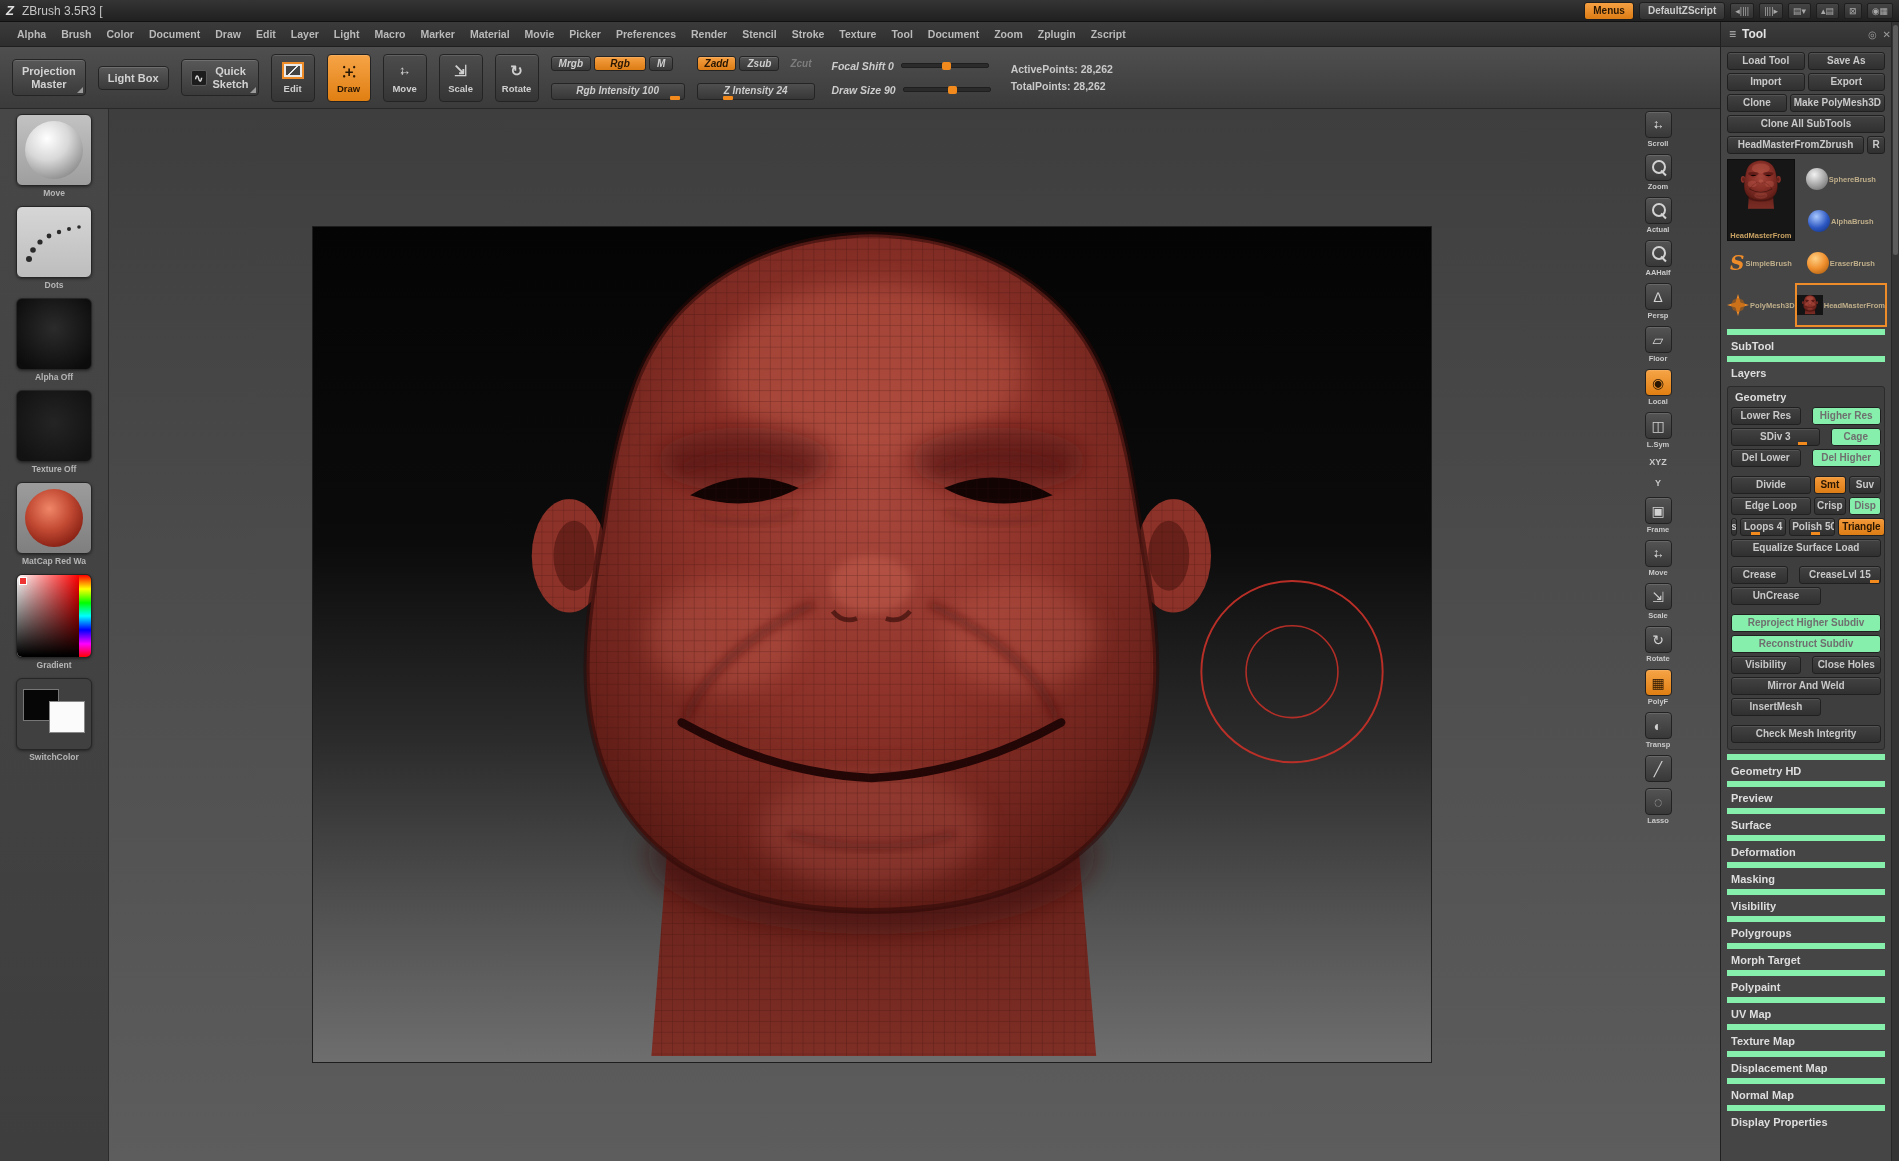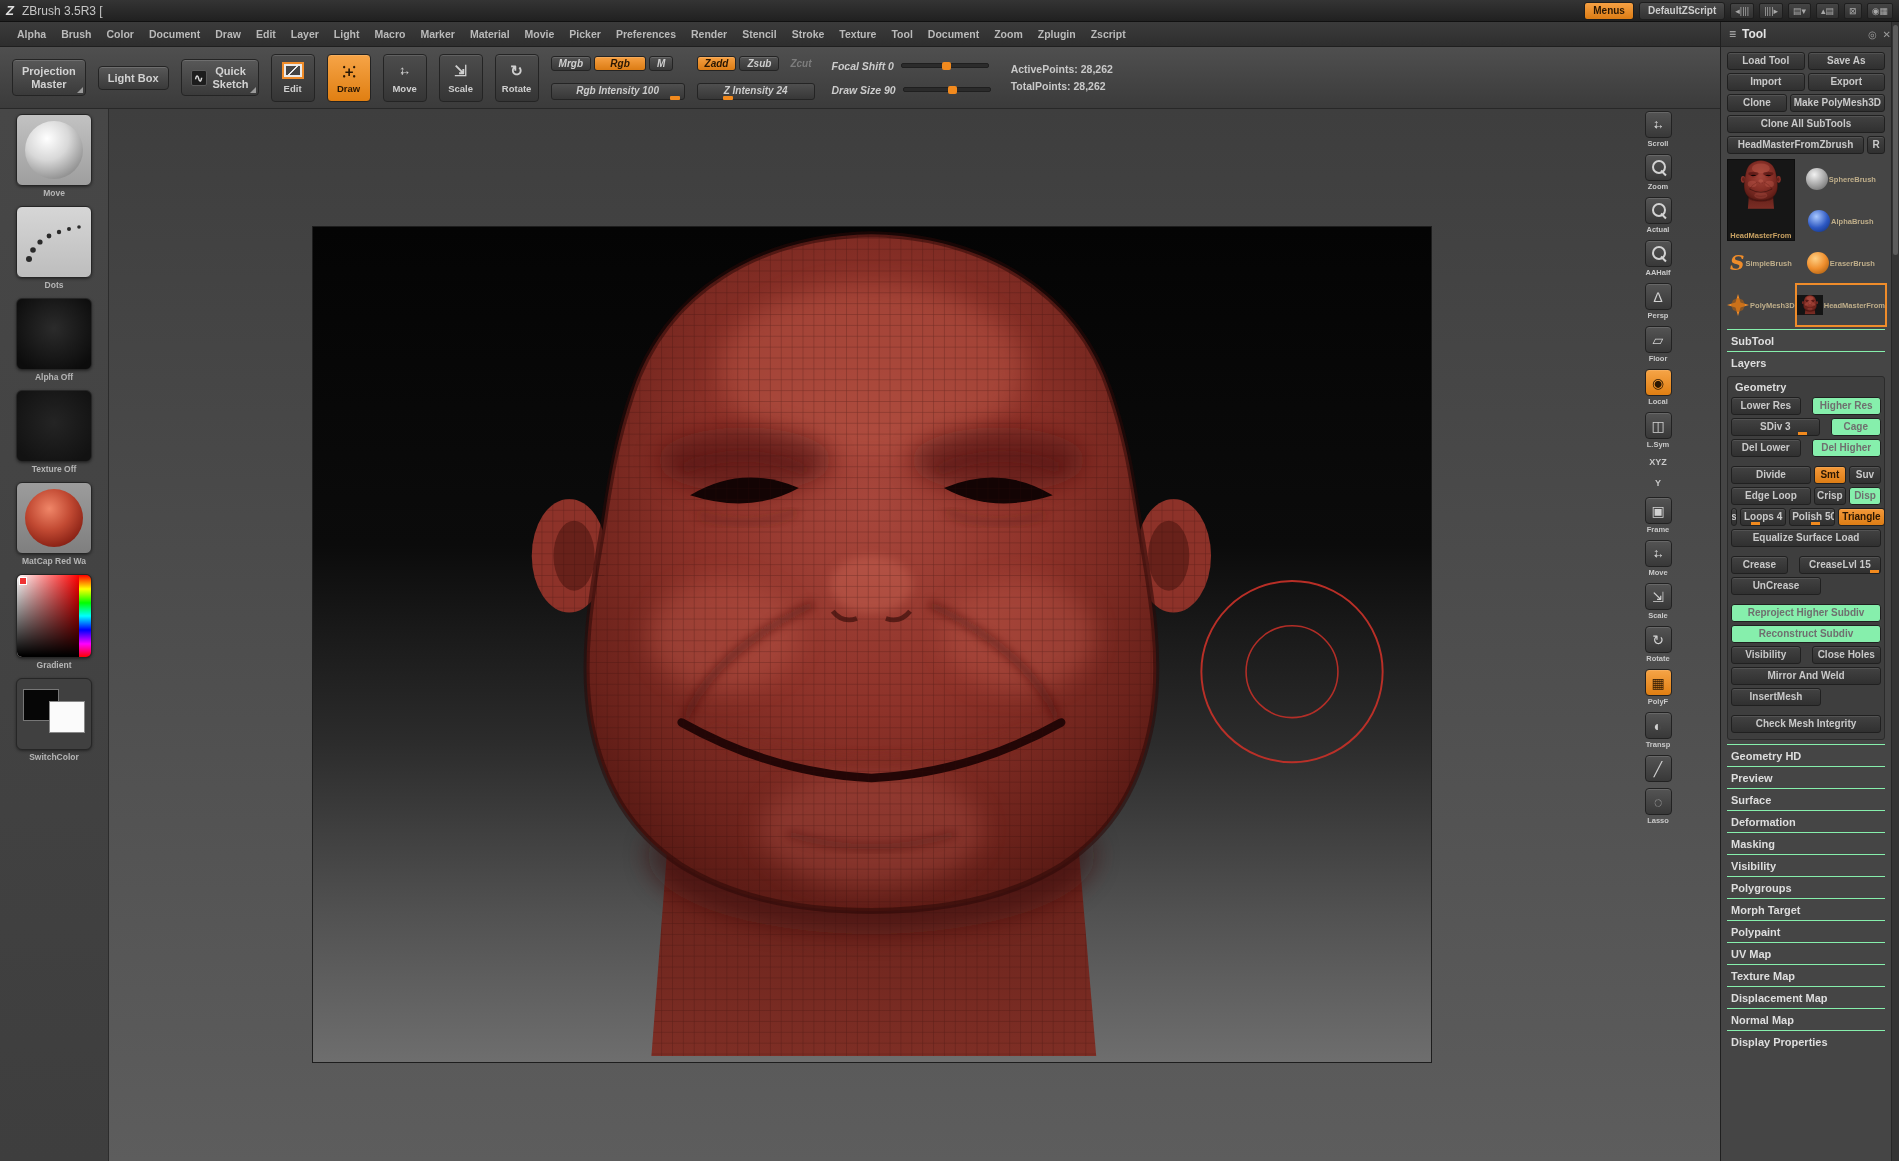--- a/index.html
+++ b/index.html
@@ -154,21 +154,21 @@
   .mini-thumb .lbl { font-size:7.5px; color:#bfae8a; font-weight:bold; white-space:nowrap; }
   .mini-thumb.selected { outline:2px solid #ef8c2a; }
   .ico-sph { width:22px; height:22px; border-radius:50%; }
   .sph-gray { background:radial-gradient(circle at 38% 30%, #f2f2f2, #a8a8a8 50%, #5c5c5c); }
   .sph-blue { background:radial-gradient(circle at 38% 30%, #a9c8ff, #2d58c2 55%, #0c2a70); }
   .sph-orng { background:radial-gradient(circle at 38% 30%, #ffd084, #ef8f2e 50%, #98520a); }
   .ico-s { color:#ef8c2a; font-size:20px; font-weight:bold; font-family:"DejaVu Serif", serif; line-height:22px; }
   .mini-head { width:26px; height:20px; background:#141414; }
 
   .tp-section { color:#dedede; font-size:11px; font-weight:bold; padding:5px 4px 4px;
-    border-top:1px solid #86efac; }
+    border-top:6px solid #86efac; }
   .geo-box { background:#3e3e3e; border:1px solid #2b2b2b; border-radius:3px; padding:3px; margin:3px 0 4px; }
   .sec-geo { border-top:none; padding-top:1px; }
   .g-row { display:flex; gap:11px; margin-bottom:3px; }
   .g-split { display:flex; gap:3px; margin-bottom:3px; }
   .g-main { flex:1.1; display:flex; align-items:center; justify-content:center; }
   .g-stack { flex:1; display:flex; flex-direction:row; gap:3px; }
   .gap { height:6px; }
   .w60 { flex:0 0 60%; }
 
   .tp-scroll { position:absolute; right:0; top:0; bottom:0; width:8px; background:#343434;

